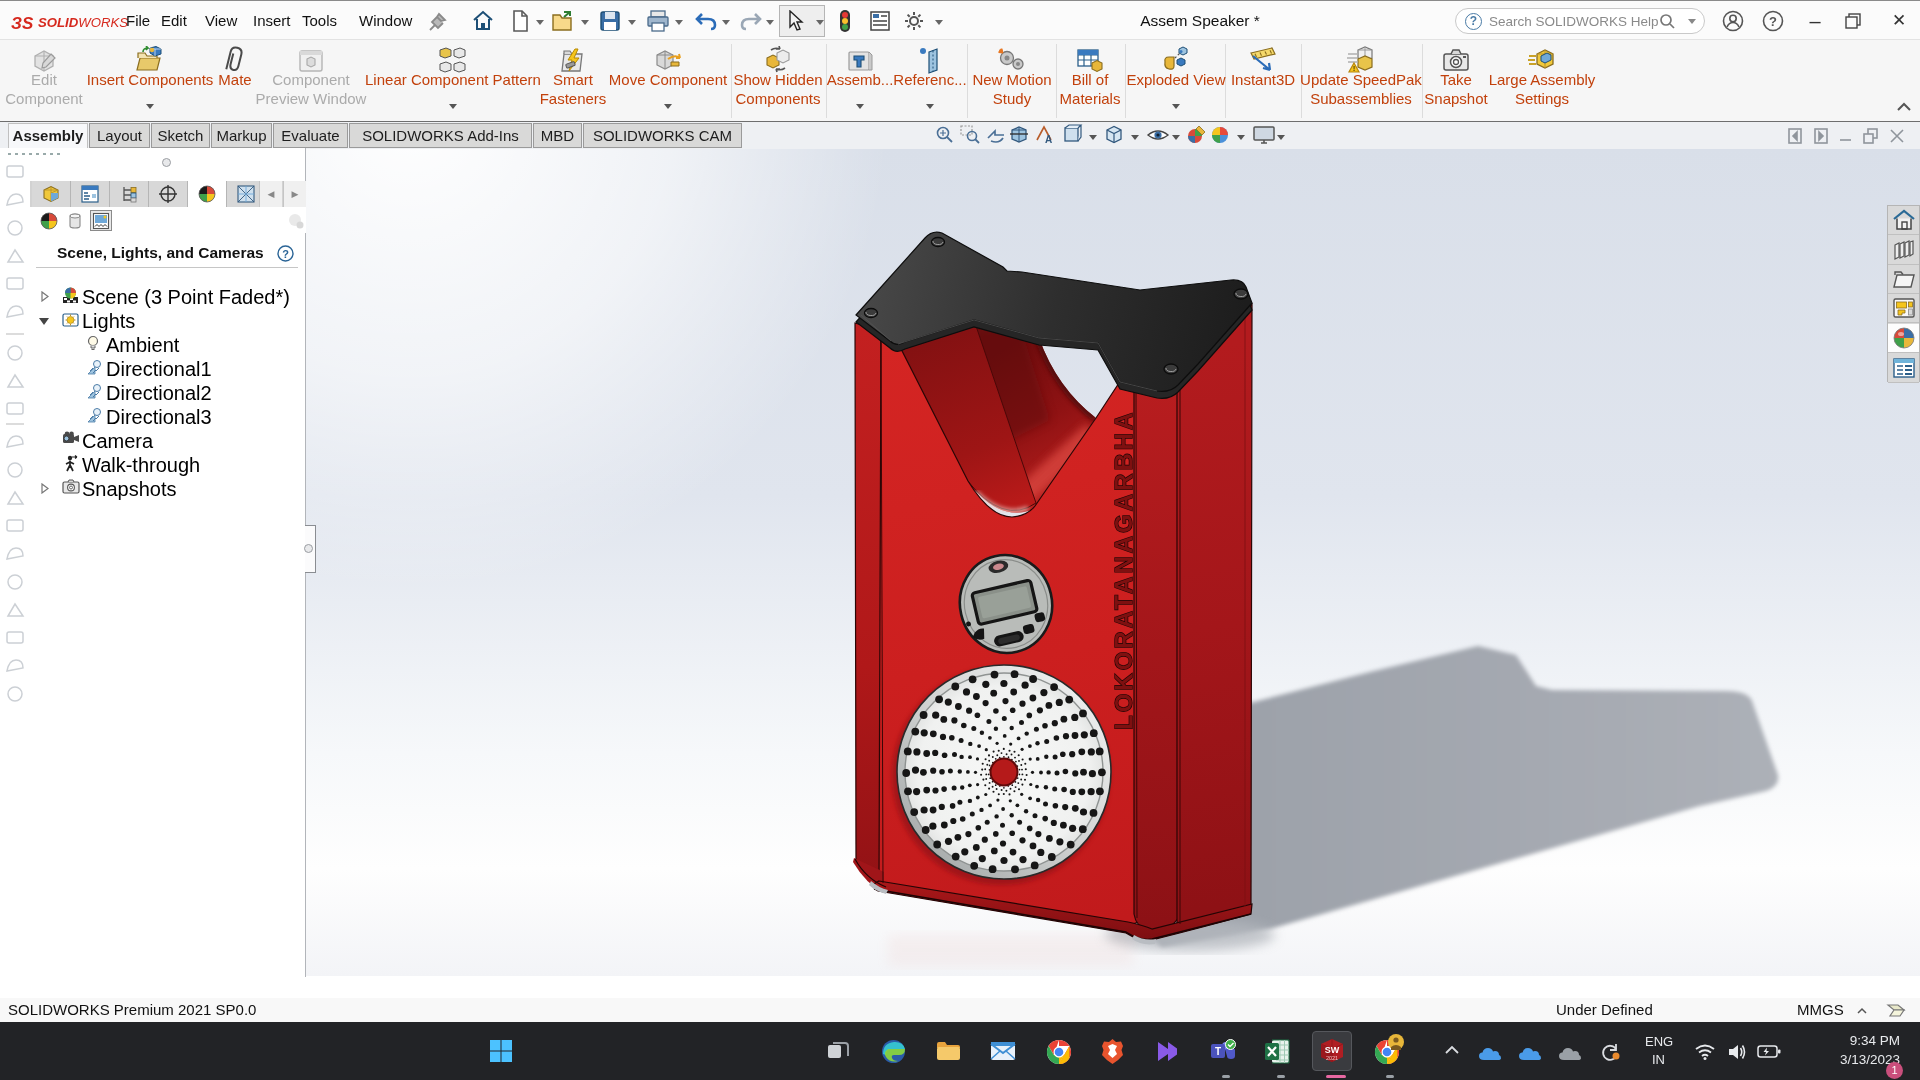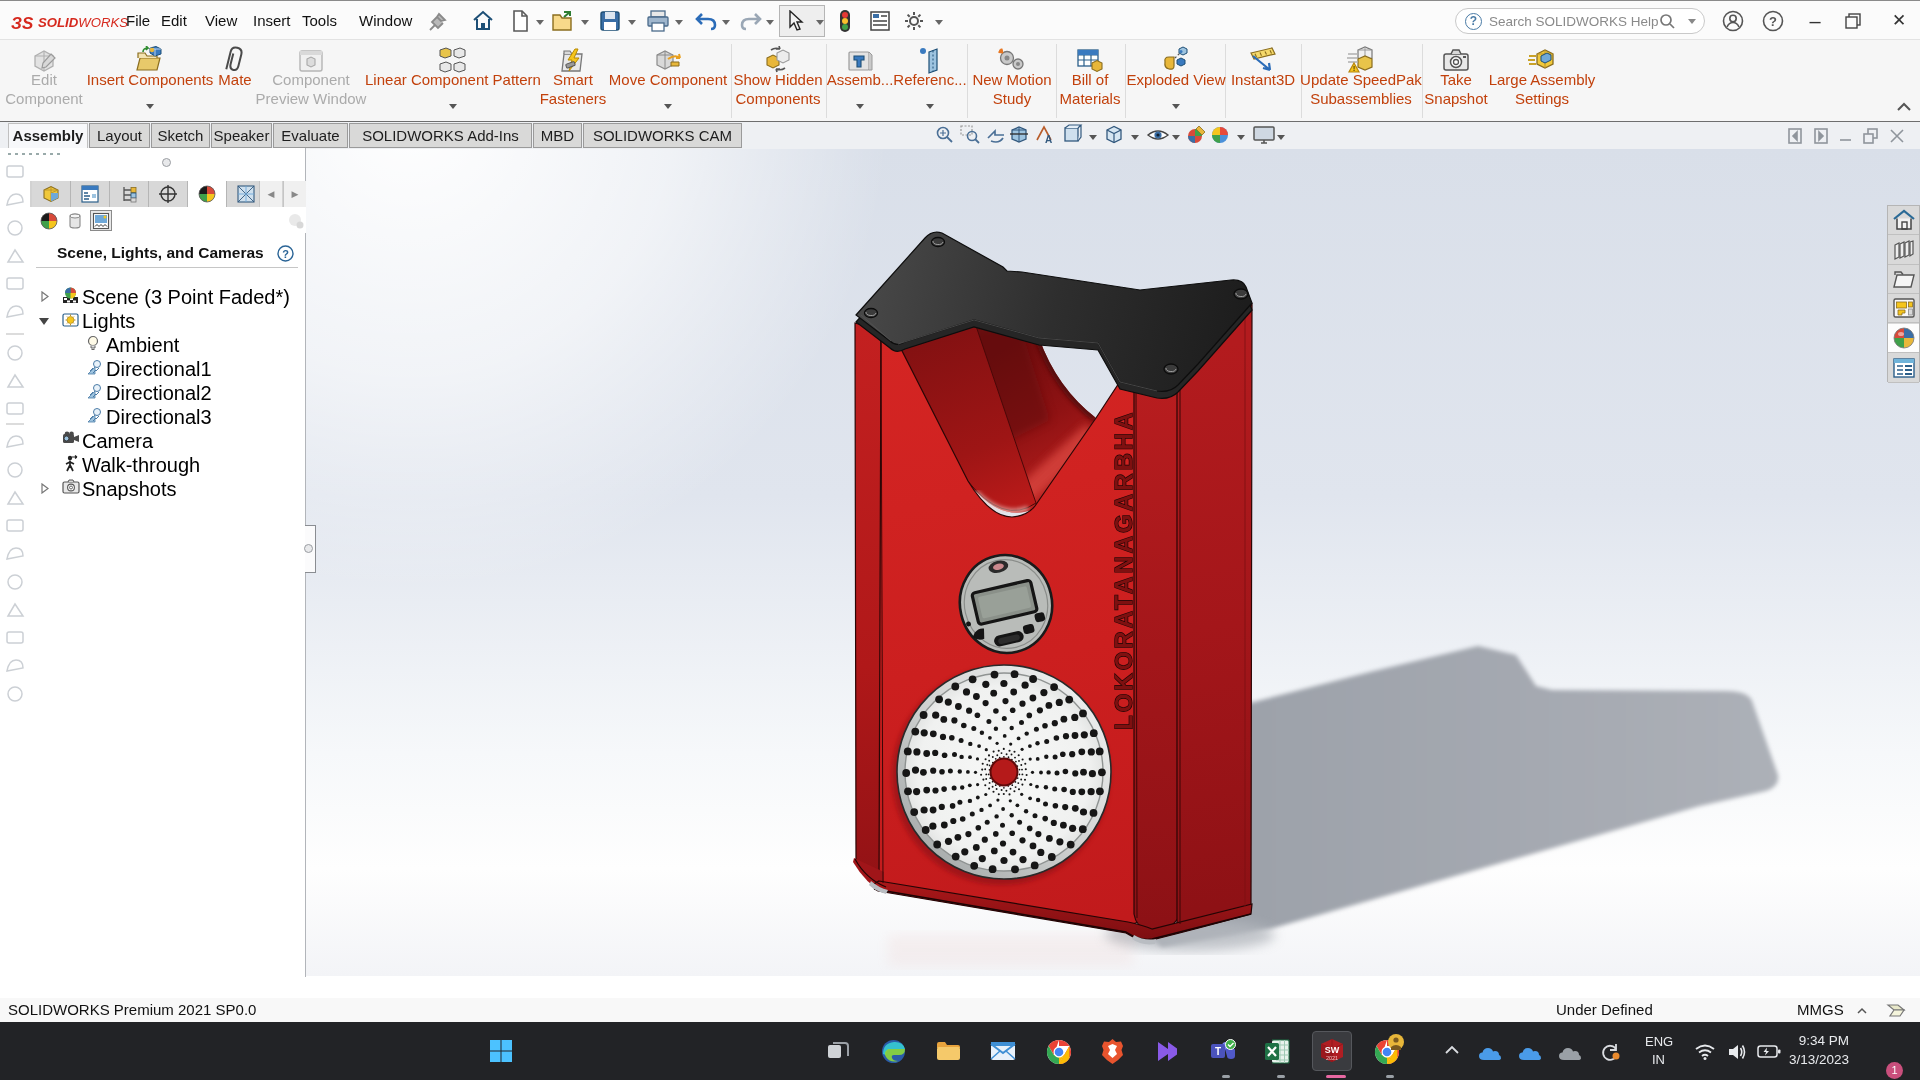--- a/index.html
+++ b/index.html
@@ -46,21 +46,21 @@
 .mnavempty{position:absolute;left:33px;top:1px;width:25px;height:18px;background:#f5f5f5;border:1px solid #bbb}
 .mnav{position:absolute;top:1px;width:18px;height:18px;background:#cfd0d2;border:1px solid #9b9b9b;display:flex;align-items:center;justify-content:center}
 .mtab{position:absolute;top:1px;height:19px;line-height:18px;text-align:center;font-size:14.5px;color:#1d1d1d;background:#d8d8d8;border:1px solid #9a9a9a;border-top:none}
 .mtab.active{background:#fdfdfd;font-weight:bold;border-top:1px solid #9a9a9a}
 #statusbar{position:absolute;left:0;top:998px;width:1920px;height:24px;background:#f8f8f8;font-size:15px;color:#111;line-height:24px}
 #taskbar{position:absolute;left:0;top:1022px;width:1920px;height:58px;background:#222326}
 .tb{position:absolute}
 #tbsearch{position:absolute;left:537px;top:9px;width:270px;height:40px;border-radius:20px;background:#33353a;border:1px solid #46484d}
 #swtask{position:absolute;left:1312px;top:9px;width:40px;height:40px;background:#3a3b3f;border:1px solid #55575c;border-radius:4px;display:flex;align-items:center;justify-content:center}
 .trtext{position:absolute;font-size:13px;color:#e8eaed}
-.trtime{position:absolute;left:1769px;width:80px;text-align:right;font-size:13.5px;color:#e8eaed}
+.trtime{position:absolute;left:1820px;width:80px;text-align:right;font-size:13.5px;color:#e8eaed}
 #notifbadge{position:absolute;left:1886px;top:40px;width:17px;height:17px;border-radius:50%;background:#c94f7c;color:#fff;font-size:11px;text-align:center;line-height:17px}
 </style></head>
 <body>
 <div id="stage">
 <div id="viewport"><svg id="vp" width="1614" height="828" viewBox="306 148 1614 828" xmlns="http://www.w3.org/2000/svg">
 <defs>
  <linearGradient id="bgv" x1="0" y1="148" x2="0" y2="976" gradientUnits="userSpaceOnUse">
    <stop offset="0" stop-color="#d9dfe9"></stop>
             <stop offset="0.42" stop-color="#e0e5ee"></stop>
    <stop offset="0.73" stop-color="#f6f8fa"></stop>
@@ -560,20 +560,21 @@
         <rect x="4" y="4" width="6" height="4" fill="#3a6ea5"></rect>
         <path d="M12,6 L18,6 M4,11 L18,11 M4,15 L18,15" stroke="#444" stroke-width="1.6"></path>
       </svg>
   <svg class="ticon" style="left:903px;top:9px" width="22" height="22" viewBox="0 0 22 22">
         <circle cx="11" cy="11" r="4" fill="none" stroke="#555" stroke-width="2"></circle>
         <g stroke="#555" stroke-width="2">
           <path d="M11,2 L11,5 M11,17 L11,20 M2,11 L5,11 M17,11 L20,11 M4.6,4.6 L6.7,6.7 M15.3,15.3 L17.4,17.4 M4.6,17.4 L6.7,15.3 M15.3,6.7 L17.4,4.6"></path>
         </g>
       </svg>
   <div class="caret" style="left:935px"></div>
+  <div id="doctitle">Assem Speaker *</div>
   <div id="searchbox">
         <span class="qmark">?</span>
         <span class="stext">Search SOLIDWORKS Help</span>
     <svg width="17" height="17" viewBox="0 0 17 17" style="position:absolute;right:28px;top:4px">
           <circle cx="7" cy="7" r="5" fill="none" stroke="#777" stroke-width="1.7"></circle>
           <path d="M11,11 L15,15" stroke="#777" stroke-width="1.7"></path>
         </svg>
     <span class="scaret"></span>
   </div>
   <svg class="ticon" style="left:1722px;top:9px" width="22" height="22" viewBox="0 0 22 22">
@@ -736,21 +737,21 @@
       <div class="rlbl" style="left:1432px;top:31px;width:220px">Large Assembly</div>
       <div class="rlbl" style="left:1432px;top:50px;width:220px">Settings</div>
       <svg style="position:absolute;left:1896px;top:62px" width="16" height="10" viewBox="0 0 16 10">
         <path d="M2,8 L8,2 L14,8" fill="none" stroke="#555" stroke-width="2"></path>
       </svg>
     </div>
 <div id="tabrow">
       <div class="ctab active" style="left:8px;width:80px">Assembly</div>
       <div class="ctab" style="left:89px;width:61px">Layout</div>
       <div class="ctab" style="left:151px;width:59px">Sketch</div>
-      <div class="ctab" style="left:211px;width:61px">Speaker</div>
+      <div class="ctab" style="left:211px;width:61px">Markup</div>
       <div class="ctab" style="left:273px;width:75px">Evaluate</div>
       <div class="ctab" style="left:349px;width:183px">SOLIDWORKS Add-Ins</div>
       <div class="ctab" style="left:533px;width:49px">MBD</div>
       <div class="ctab" style="left:583px;width:159px">SOLIDWORKS CAM</div>
       <div class="hud" style="left:934px"><svg width="22" height="22" viewBox="0 0 22 22">
           <circle cx="9" cy="9" r="5.5" fill="none" stroke="#4a6f96" stroke-width="1.6"></circle>
           <path d="M13,13 L18,18" stroke="#4a6f96" stroke-width="1.8"></path>
           <path d="M6,9 L12,9 M9,6 L9,12" stroke="#4a6f96" stroke-width="1.2"></path>
         </svg></div>
       <div class="hud" style="left:959px"><svg width="22" height="22" viewBox="0 0 22 22">

